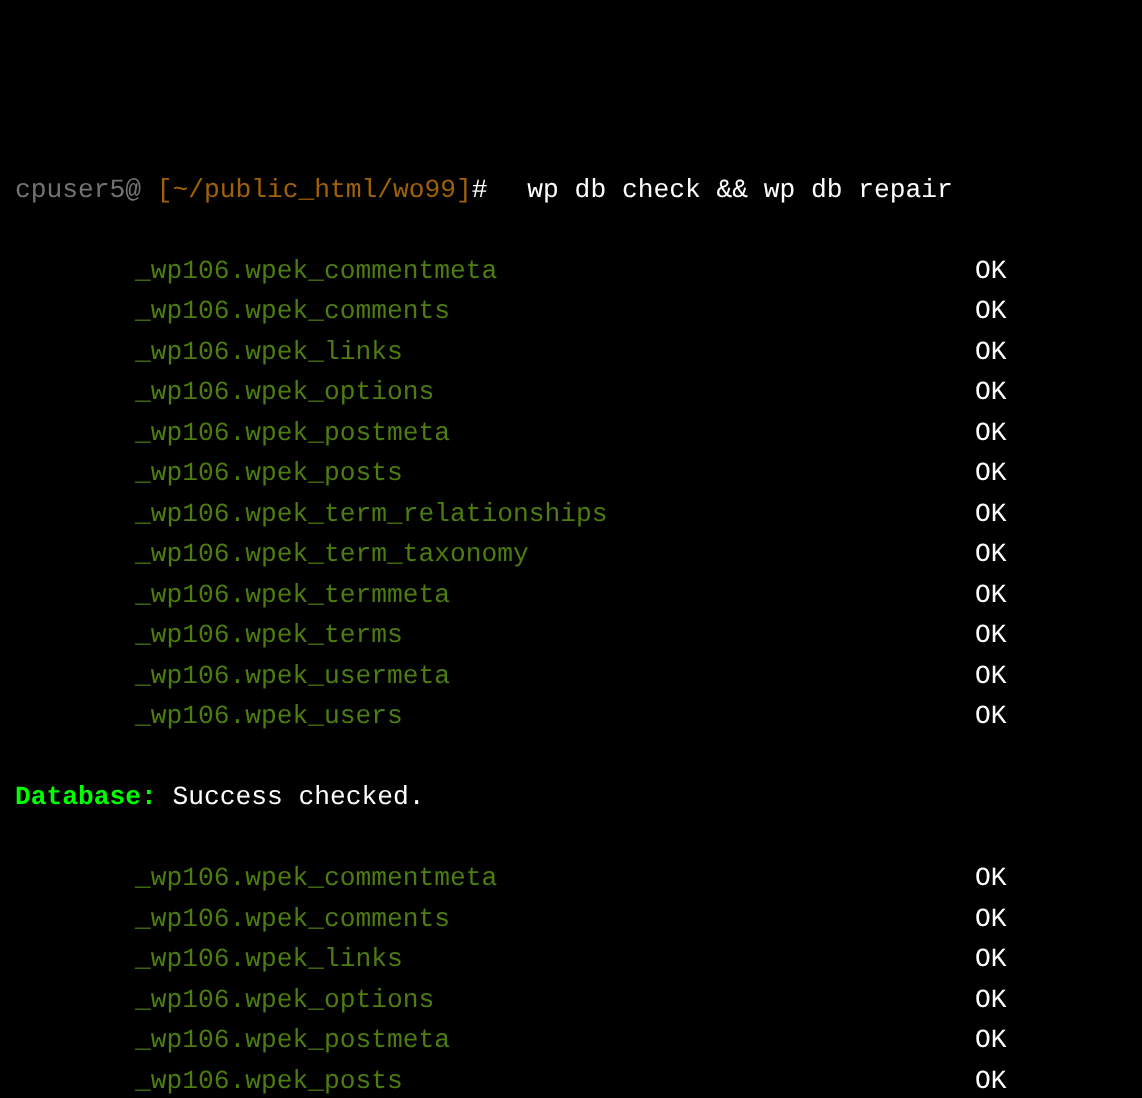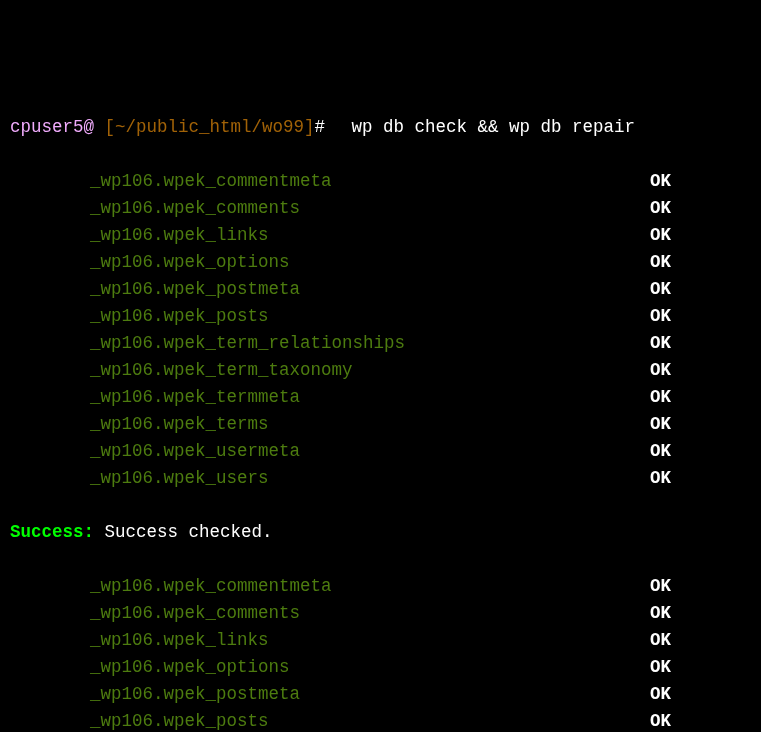--- a/index.html
+++ b/index.html
@@ -12,58 +12,57 @@
       color: #ffffff;
       font-family: "Consolas", "Courier New", monospace;
       font-size: 17.5px;
       line-height: 27px;
       padding: 6px 10px;
       width: 761px;
       height: 732px;
       overflow: hidden;
       white-space: pre;
     }
-    .prompt-user { color: #f0abfc; }
+    .prompt-user { color: #737373; }
     .prompt-path { color: #a16207; }
     .prompt-hash { color: #ffffff; }
     .cmd { color: #ffffff; padding-left: 16px; }
     .row {
       display: flex;
     }
     .indent {
       width: 80px;
       flex-shrink: 0;
     }
     .tbl {
       flex: 0 0 400px;
       color: #4d7c0f;
     }
     .status {
       flex: 1;
       text-align: left;
       padding-left: 160px;
       color: #ffffff;
-      font-weight: bold;
     }
     .success-label {
       color: #00ff00;
       font-weight: bold;
     }
     .success-msg {
       color: #ffffff;
     }
     #rows-check, #rows-repair {
       display: block;
     }
   </style>
 </head>
 <body>
 
 
 
 <div class="line"><span class="prompt-user">cpuser5@</span><span class="prompt-path"> [~/public_html/wo99]</span><span class="prompt-hash"># </span><span class="cmd">wp db check &amp;&amp; wp db repair</span></div>
 <div id="rows-check"><div class="row"><span class="indent"></span><span class="tbl">_wp106.wpek_commentmeta</span><span class="status">OK</span></div><div class="row"><span class="indent"></span><span class="tbl">_wp106.wpek_comments</span><span class="status">OK</span></div><div class="row"><span class="indent"></span><span class="tbl">_wp106.wpek_links</span><span class="status">OK</span></div><div class="row"><span class="indent"></span><span class="tbl">_wp106.wpek_options</span><span class="status">OK</span></div><div class="row"><span class="indent"></span><span class="tbl">_wp106.wpek_postmeta</span><span class="status">OK</span></div><div class="row"><span class="indent"></span><span class="tbl">_wp106.wpek_posts</span><span class="status">OK</span></div><div class="row"><span class="indent"></span><span class="tbl">_wp106.wpek_term_relationships</span><span class="status">OK</span></div><div class="row"><span class="indent"></span><span class="tbl">_wp106.wpek_term_taxonomy</span><span class="status">OK</span></div><div class="row"><span class="indent"></span><span class="tbl">_wp106.wpek_termmeta</span><span class="status">OK</span></div><div class="row"><span class="indent"></span><span class="tbl">_wp106.wpek_terms</span><span class="status">OK</span></div><div class="row"><span class="indent"></span><span class="tbl">_wp106.wpek_usermeta</span><span class="status">OK</span></div><div class="row"><span class="indent"></span><span class="tbl">_wp106.wpek_users</span><span class="status">OK</span></div></div>
-<div class="line"><span class="success-label">Success:</span><span class="success-msg"> Success checked.</span></div>
+<div class="line"><span class="success-label">Database:</span><span class="success-msg"> Success checked.</span></div>
 <div id="rows-repair"><div class="row"><span class="indent"></span><span class="tbl">_wp106.wpek_commentmeta</span><span class="status">OK</span></div><div class="row"><span class="indent"></span><span class="tbl">_wp106.wpek_comments</span><span class="status">OK</span></div><div class="row"><span class="indent"></span><span class="tbl">_wp106.wpek_links</span><span class="status">OK</span></div><div class="row"><span class="indent"></span><span class="tbl">_wp106.wpek_options</span><span class="status">OK</span></div><div class="row"><span class="indent"></span><span class="tbl">_wp106.wpek_postmeta</span><span class="status">OK</span></div><div class="row"><span class="indent"></span><span class="tbl">_wp106.wpek_posts</span><span class="status">OK</span></div></div>
 
 
 
 
 
 </body></html>

